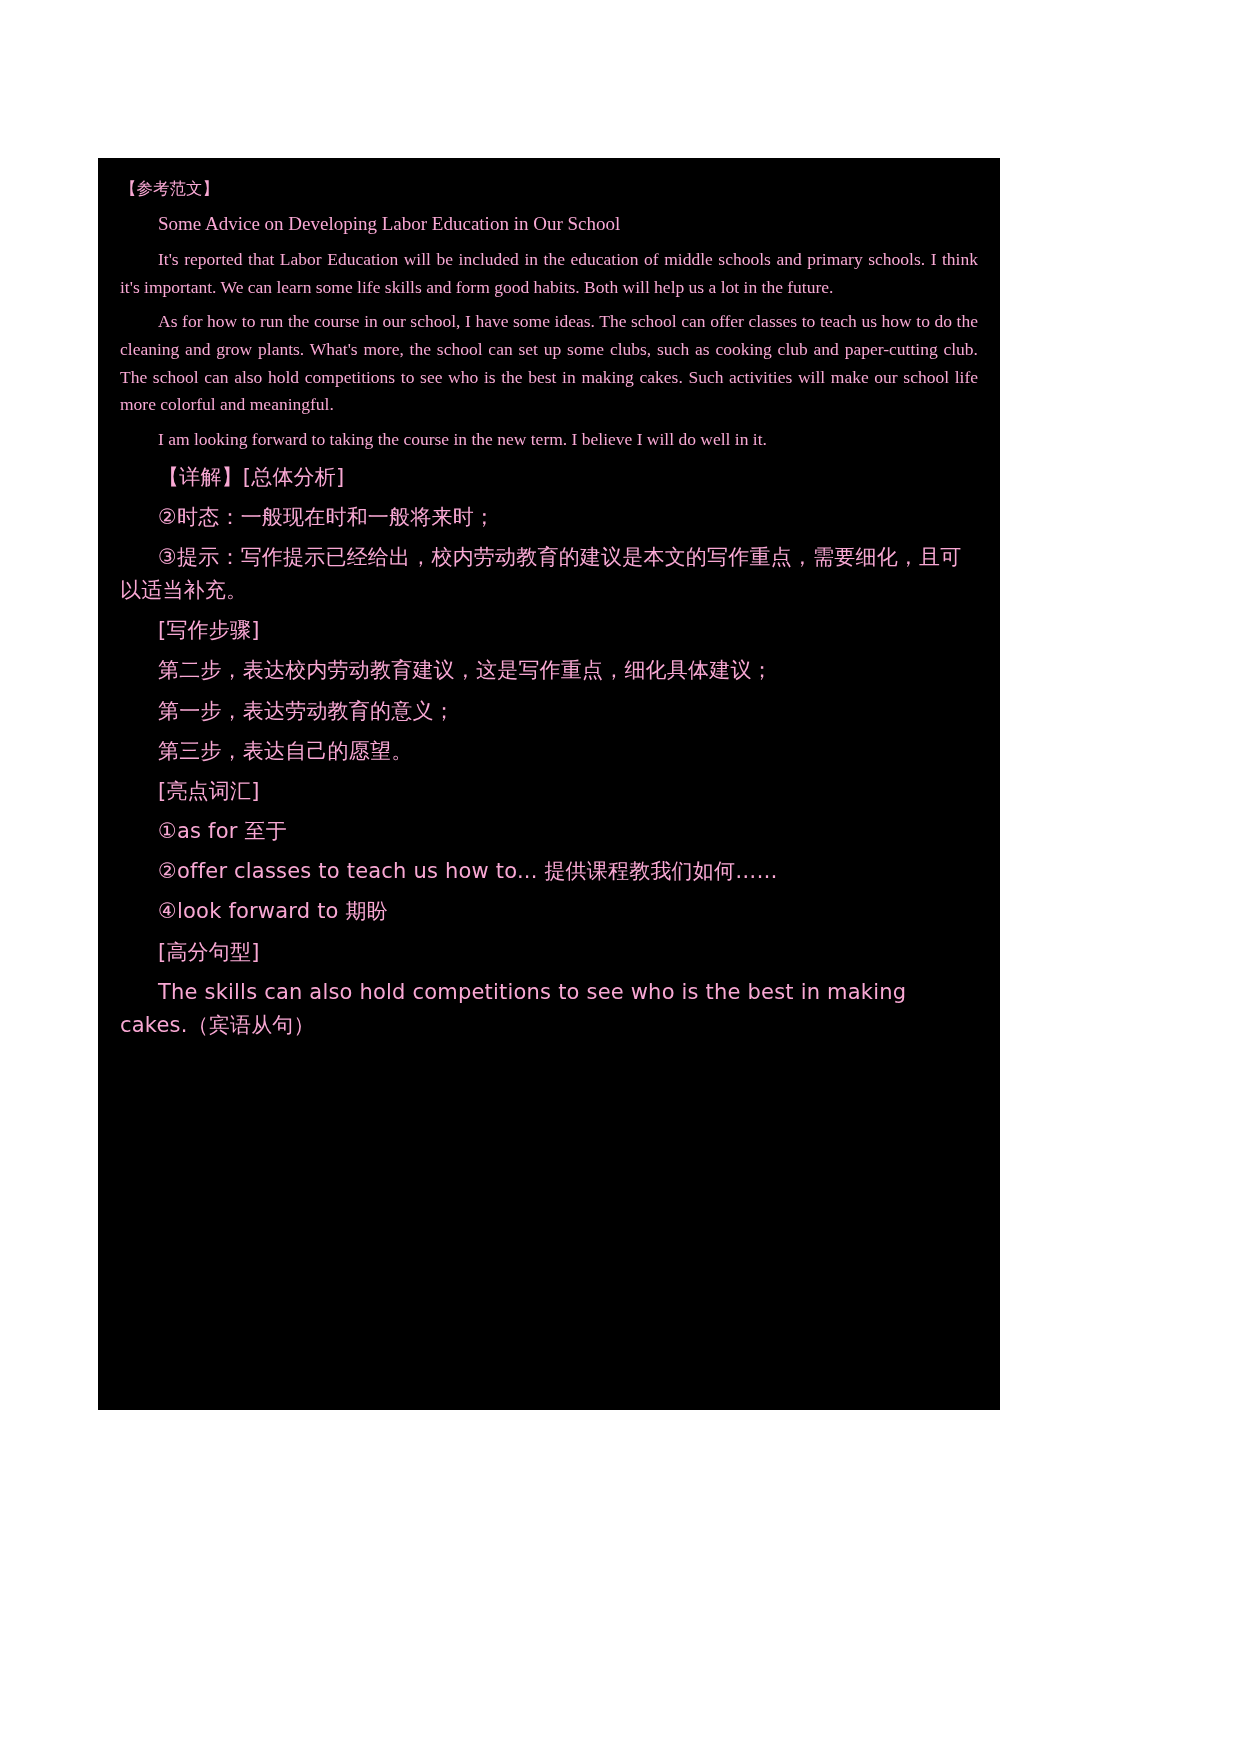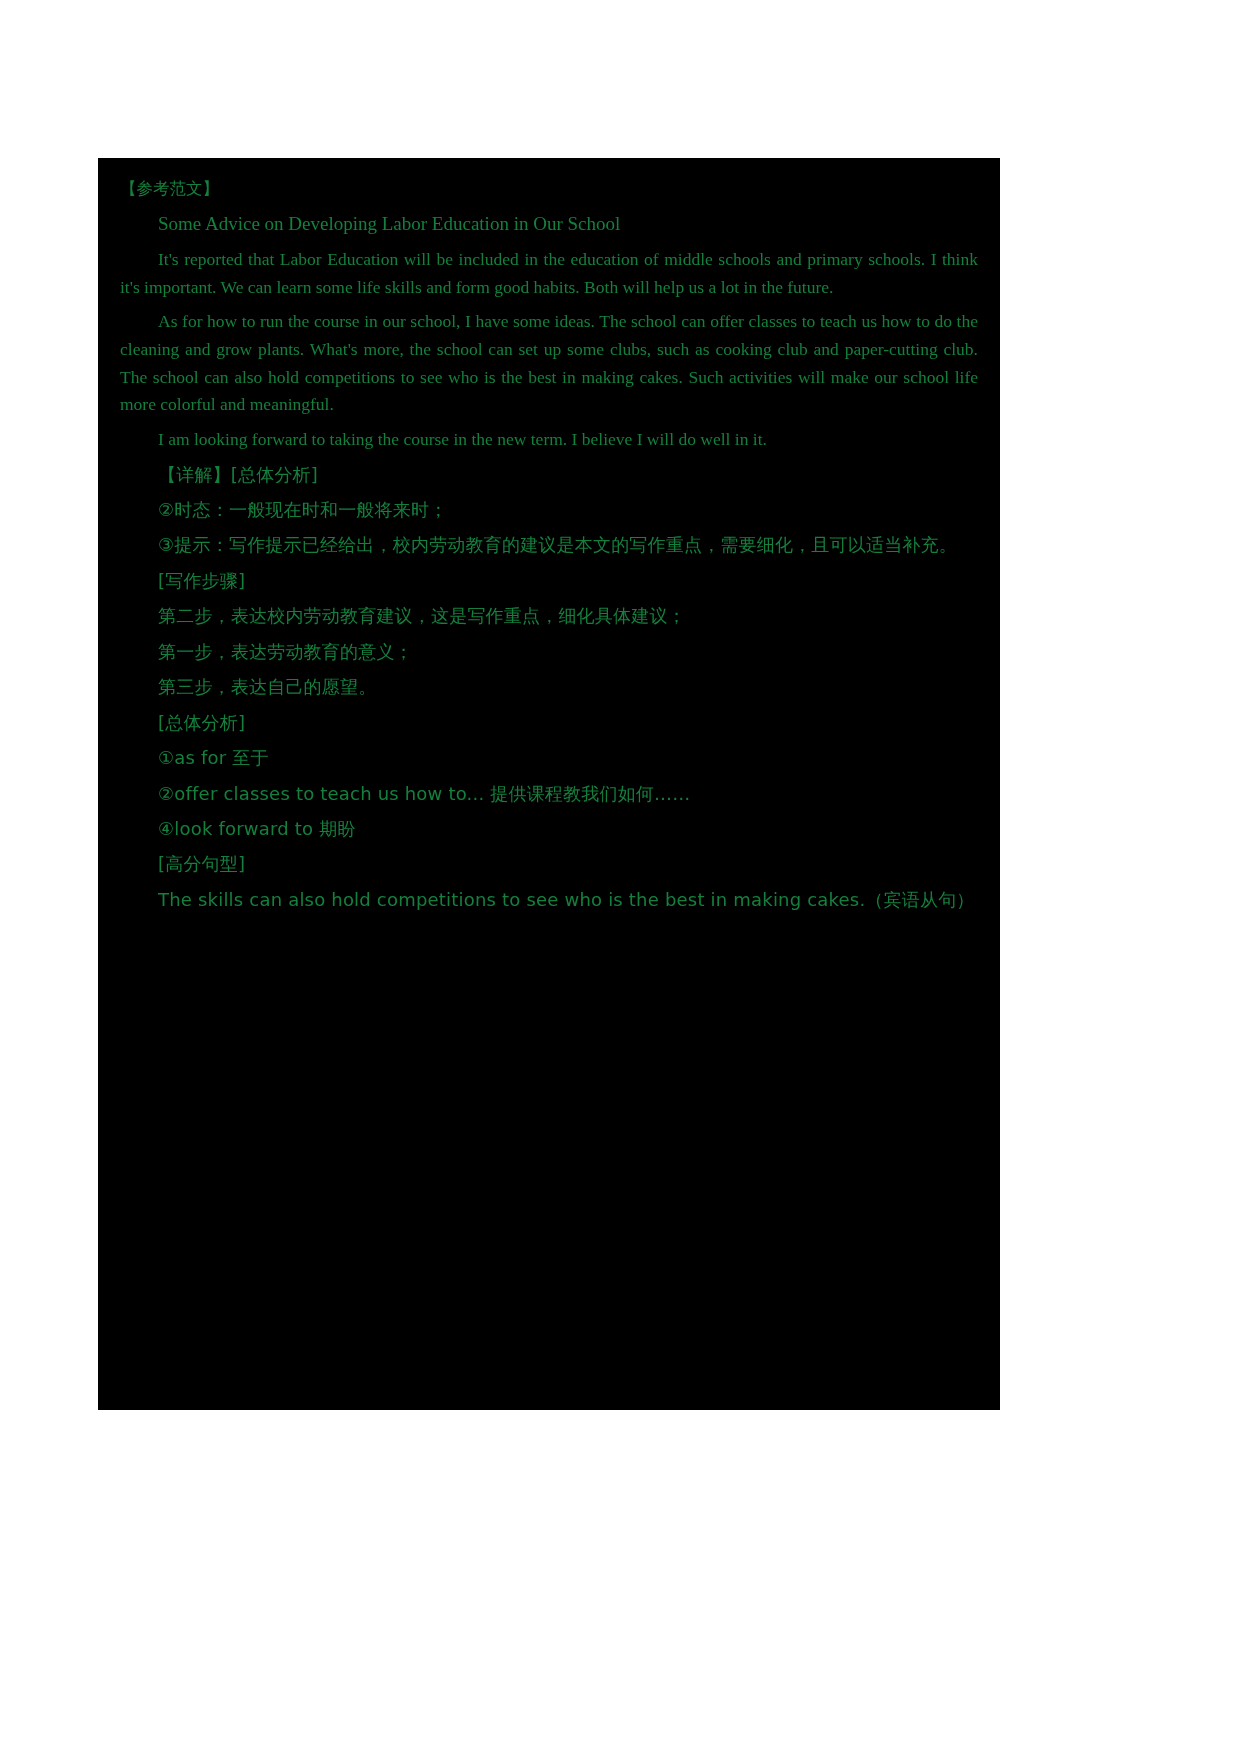--- a/index.html
+++ b/index.html
@@ -25,33 +25,33 @@
     box-sizing: border-box;
     padding: 18px 22px 10px 22px;
   }
   .doc-body {
     color: #e8180c;
     font-size: 17.5px;
     line-height: 1.58;
   }
   .para {
     margin: 0 0 7px 0;
-    color: #15803d;
+    color: #f9a8d4;
     white-space: pre-wrap;
   }
   .para.indent {
     text-indent: 38px;
   }
   .para.justify {
     text-align: justify;
     text-justify: inter-word;
   }
   .para.cn {
     font-family: "DejaVu Sans", "Liberation Sans", sans-serif;
-    font-size: 18px;
+    font-size: 21px;
     letter-spacing: 0.2px;
   }
   .para.heading {
     font-family: "DejaVu Sans", "Liberation Sans", sans-serif;
     font-size: 16.5px;
     font-weight: normal;
   }
   .para.title {
     text-indent: 38px;
     font-size: 19px;
@@ -77,21 +77,21 @@
       <p class="para indent cn">【详解】[总体分析]</p>
 
       <p class="para indent cn">②时态：一般现在时和一般将来时；</p>
       <p class="para indent cn">③提示：写作提示已经给出，校内劳动教育的建议是本文的写作重点，需要细化，且可以适当补充。</p>
 
       <p class="para indent cn">[写作步骤]</p>
       <p class="para indent cn">第二步，表达校内劳动教育建议，这是写作重点，细化具体建议；</p>
       <p class="para indent cn">第一步，表达劳动教育的意义；</p>
       <p class="para indent cn">第三步，表达自己的愿望。</p>
 
-      <p class="para indent cn">[总体分析]</p>
+      <p class="para indent cn">[亮点词汇]</p>
       <p class="para indent cn">①as for 至于</p>
       <p class="para indent cn">②offer classes to teach us how to... 提供课程教我们如何……</p>
       <p class="para indent cn">④look forward to 期盼</p>
 
       <p class="para indent cn">[高分句型]</p>
       <p class="para indent cn">The skills can also hold competitions to see who is the best in making cakes.（宾语从句）</p>
 
     </div>
   </div>
 </div>

